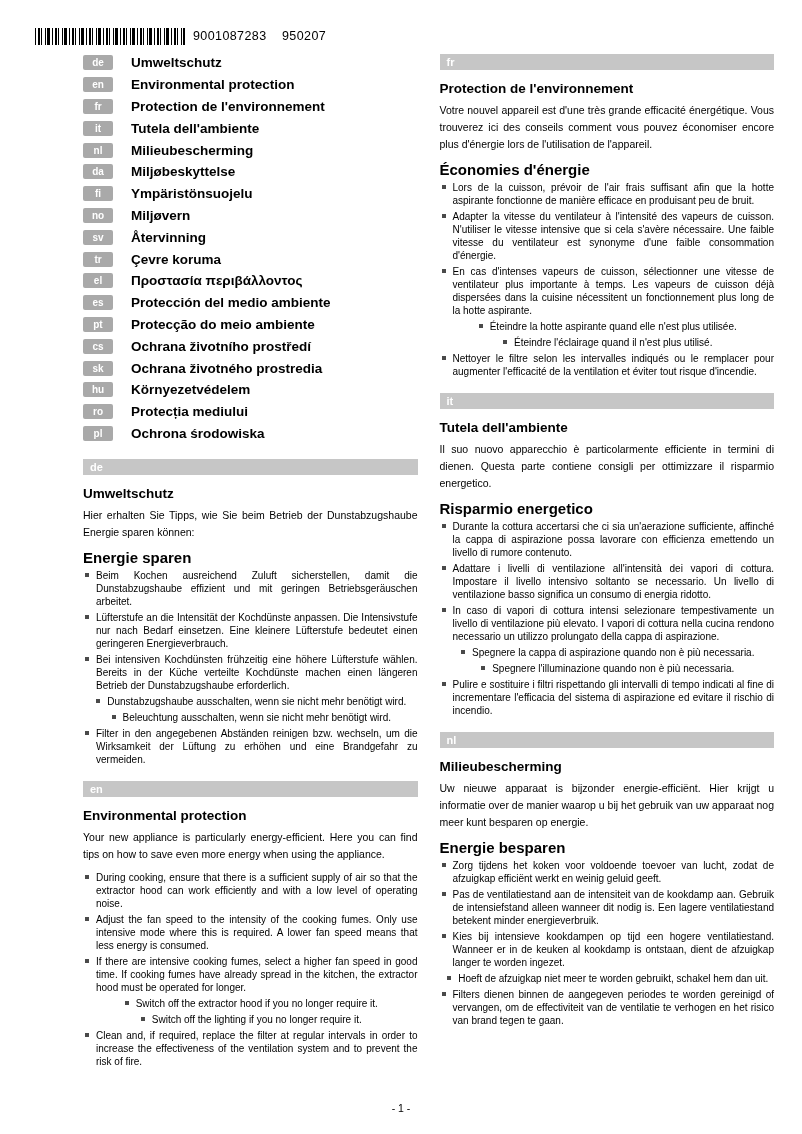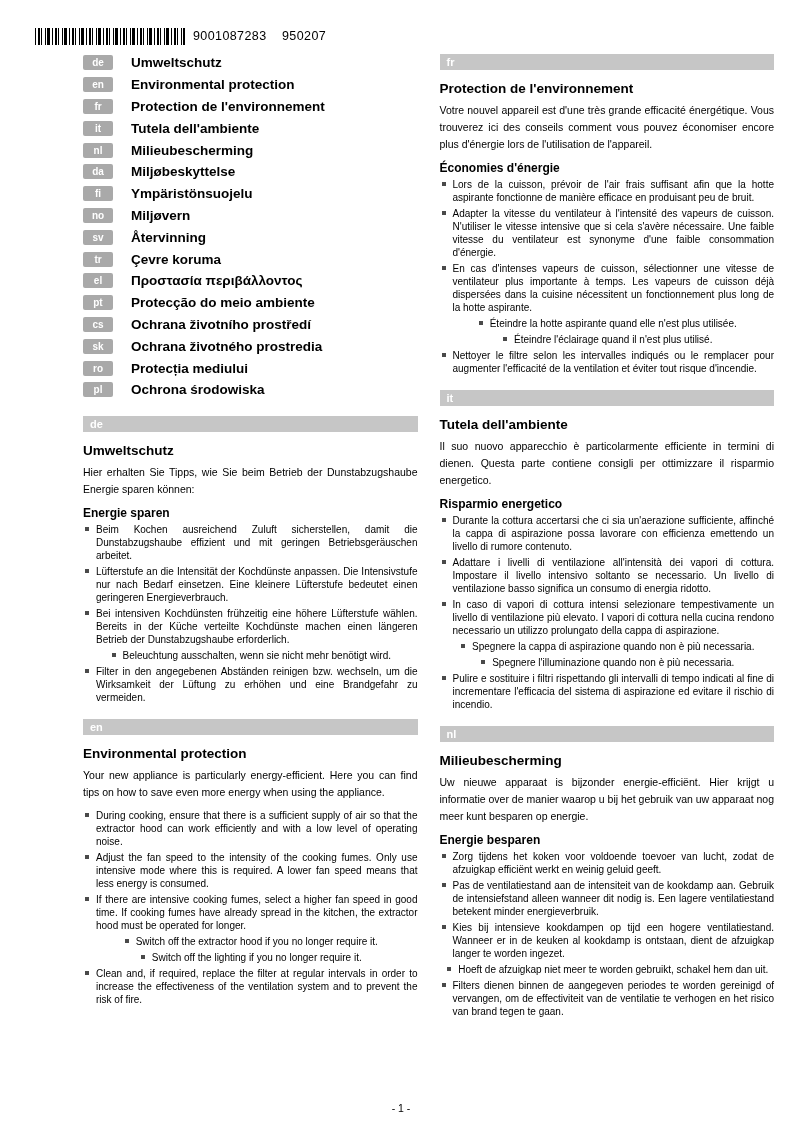--- a/index.html
+++ b/index.html
@@ -41,21 +41,21 @@
   
   .section { margin-top:15px; }
   .col.right .section:first-child { margin-top:2px; }
   .section-bar {
     height:16px; background:#c6c6c6; display:flex; align-items:center;
     padding-left:7px; margin-bottom:11px;
   }
   .section-bar .code { color:#fff; font-weight:bold; font-size:11px; }
   .section-heading { font-size:13.5px; font-weight:bold; margin-bottom:6px; }
   .section-intro { font-size:10.5px; line-height:17px; text-align:justify; margin-bottom:8px; }
-  .section-sub { font-size:12px; font-weight:bold; margin-bottom:3px; }
+  .section-sub { font-size:15px; font-weight:bold; margin-bottom:3px; }
   .bullets { list-style:none; }
   .bullets li { display:flex; font-size:10px; line-height:13px; margin-bottom:3px;justify-content:center; }
   .bullet-sq { flex:0 0 auto; width:4px; height:4px; background:#4a4a4a; margin:4px 7px 0 2px; }
   .bullet-text { text-align:justify; }
 
   .footer {
     position:absolute; left:0; right:0; bottom:20px;
     text-align:center; font-size:10.5px;
   }
 </style>
@@ -112,30 +112,38 @@
           </li>
         <li class="lang-row">
             <span class="lang-badge">tr</span>
             <span class="lang-title">Çevre koruma</span>
           </li>
         <li class="lang-row">
             <span class="lang-badge">el</span>
             <span class="lang-title">Προστασία περιβάλλοντος</span>
           </li>
         <li class="lang-row">
+            <span class="lang-badge">es</span>
+            <span class="lang-title">Protección del medio ambiente</span>
+          </li>
+        <li class="lang-row">
             <span class="lang-badge">pt</span>
             <span class="lang-title">Protecção do meio ambiente</span>
           </li>
         <li class="lang-row">
             <span class="lang-badge">cs</span>
             <span class="lang-title">Ochrana životního prostředí</span>
           </li>
         <li class="lang-row">
             <span class="lang-badge">sk</span>
             <span class="lang-title">Ochrana životného prostredia</span>
+          </li>
+        <li class="lang-row">
+            <span class="lang-badge">hu</span>
+            <span class="lang-title">Környezetvédelem</span>
           </li>
         <li class="lang-row">
             <span class="lang-badge">ro</span>
             <span class="lang-title">Protecția mediului</span>
           </li>
         <li class="lang-row">
             <span class="lang-badge">pl</span>
             <span class="lang-title">Ochrona środowiska</span>
           </li>
       </ul>
@@ -155,20 +163,24 @@
           <li>
               <span class="bullet-sq"></span>
               <span class="bullet-text">Lüfterstufe an die Intensität der Kochdünste anpassen. Die Intensivstufe nur nach Bedarf einsetzen. Eine kleinere Lüfterstufe bedeutet einen geringeren Energieverbrauch.</span>
             </li>
           <li>
               <span class="bullet-sq"></span>
               <span class="bullet-text">Bei intensiven Kochdünsten frühzeitig eine höhere Lüfterstufe wählen. Bereits in der Küche verteilte Kochdünste machen einen längeren Betrieb der Dunstabzugshaube erforderlich.</span>
             </li>
           <li>
               <span class="bullet-sq"></span>
+              <span class="bullet-text">Dunstabzugshaube ausschalten, wenn sie nicht mehr benötigt wird.</span>
+            </li>
+          <li>
+              <span class="bullet-sq"></span>
               <span class="bullet-text">Beleuchtung ausschalten, wenn sie nicht mehr benötigt wird.</span>
             </li>
           <li>
               <span class="bullet-sq"></span>
               <span class="bullet-text">Filter in den angegebenen Abständen reinigen bzw. wechseln, um die Wirksamkeit der Lüftung zu erhöhen und eine Brandgefahr zu vermeiden.</span>
             </li>
         </ul>
       </section>
 
       <section class="section">

